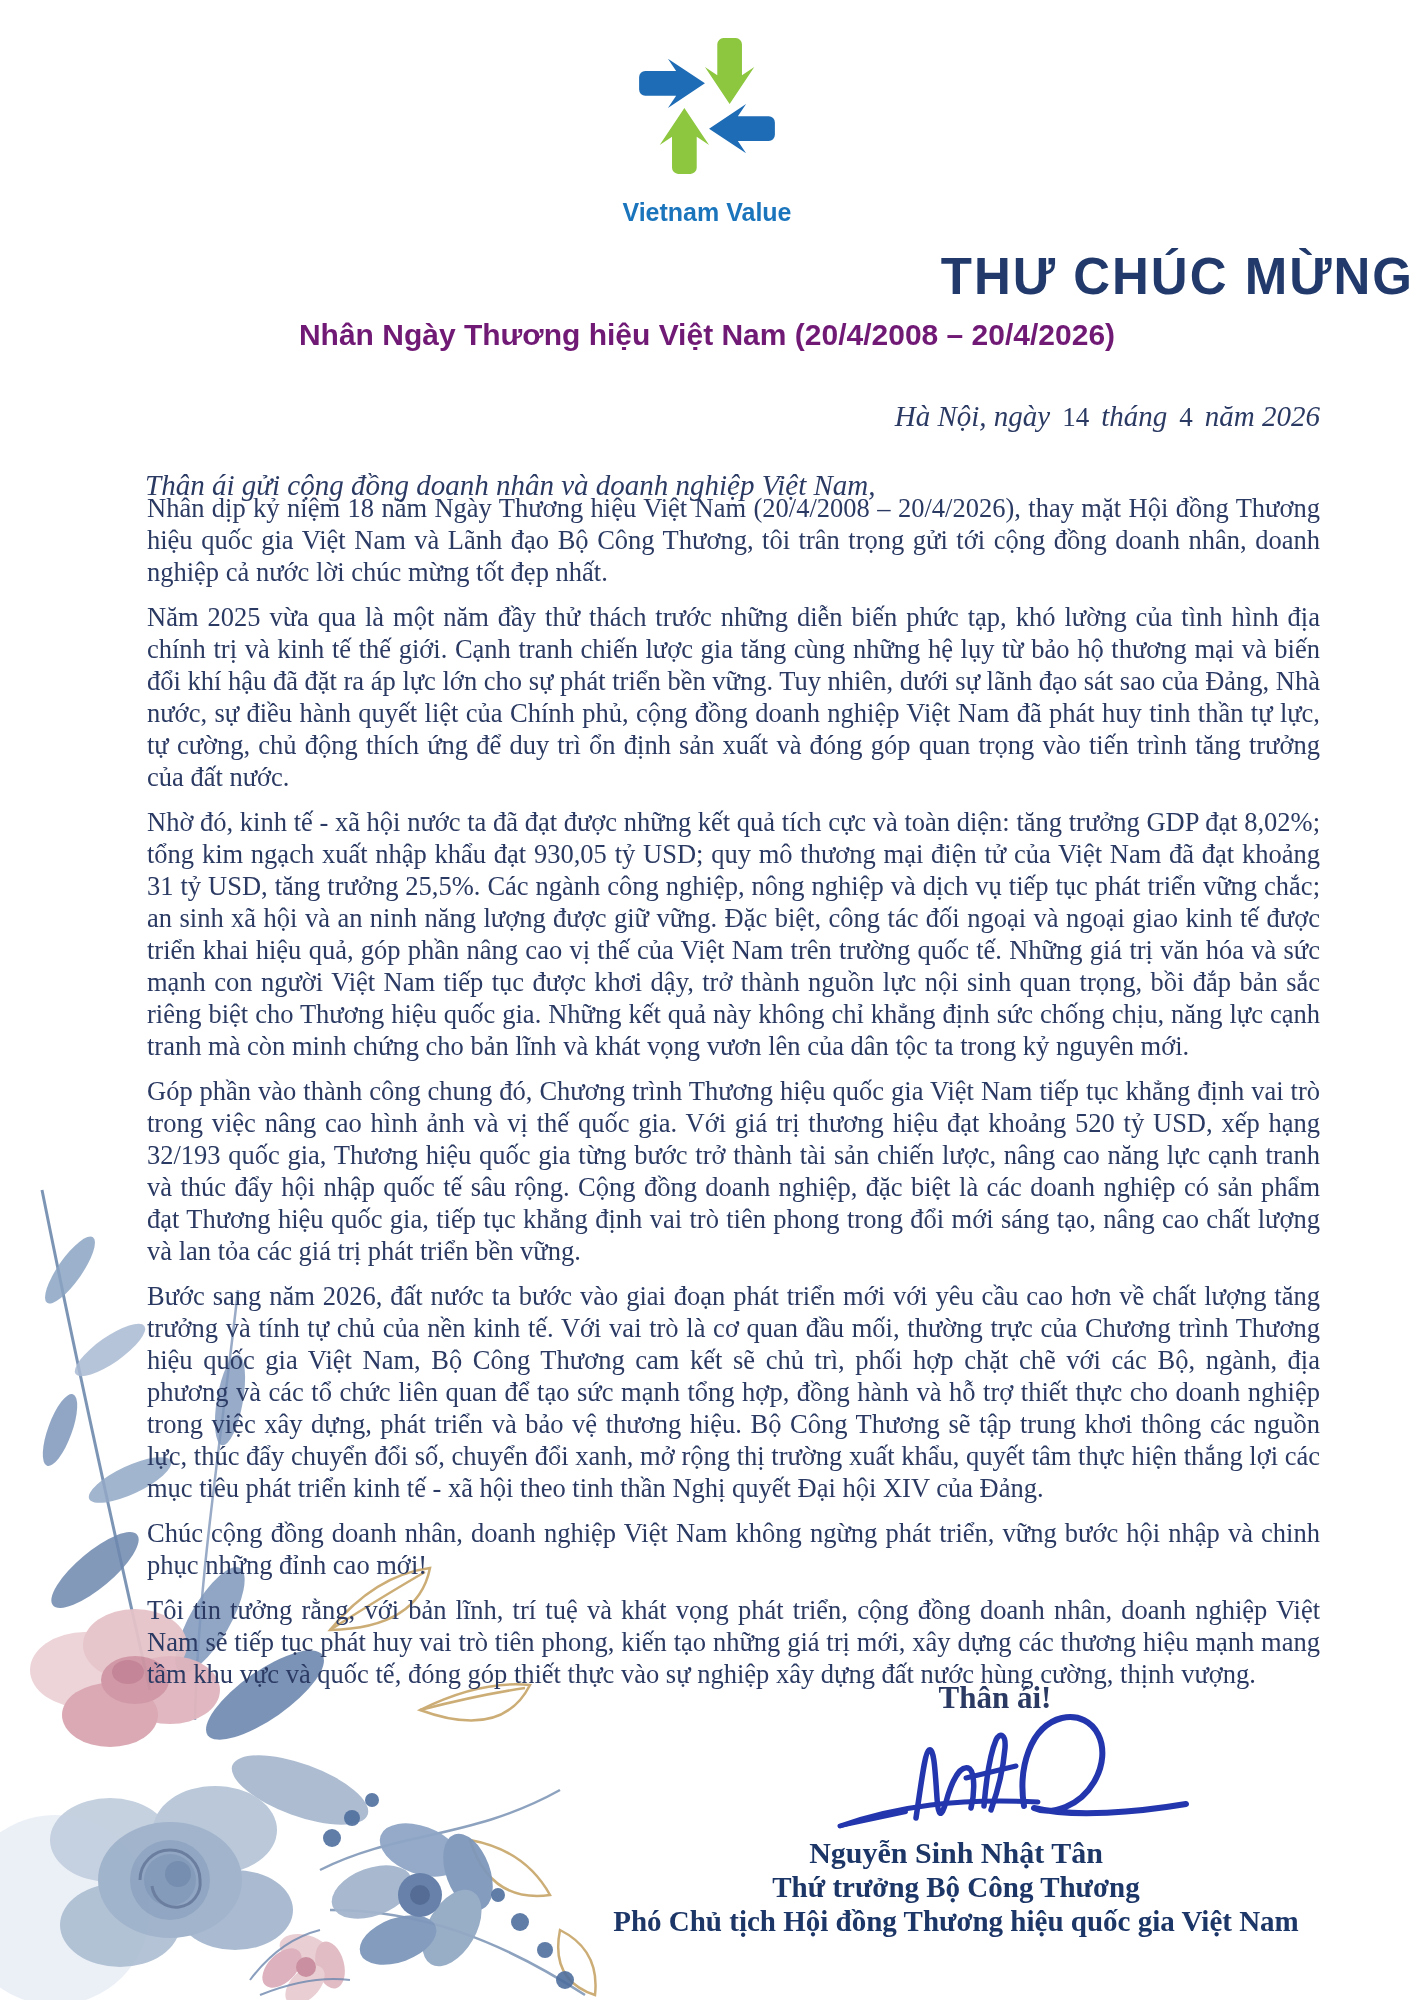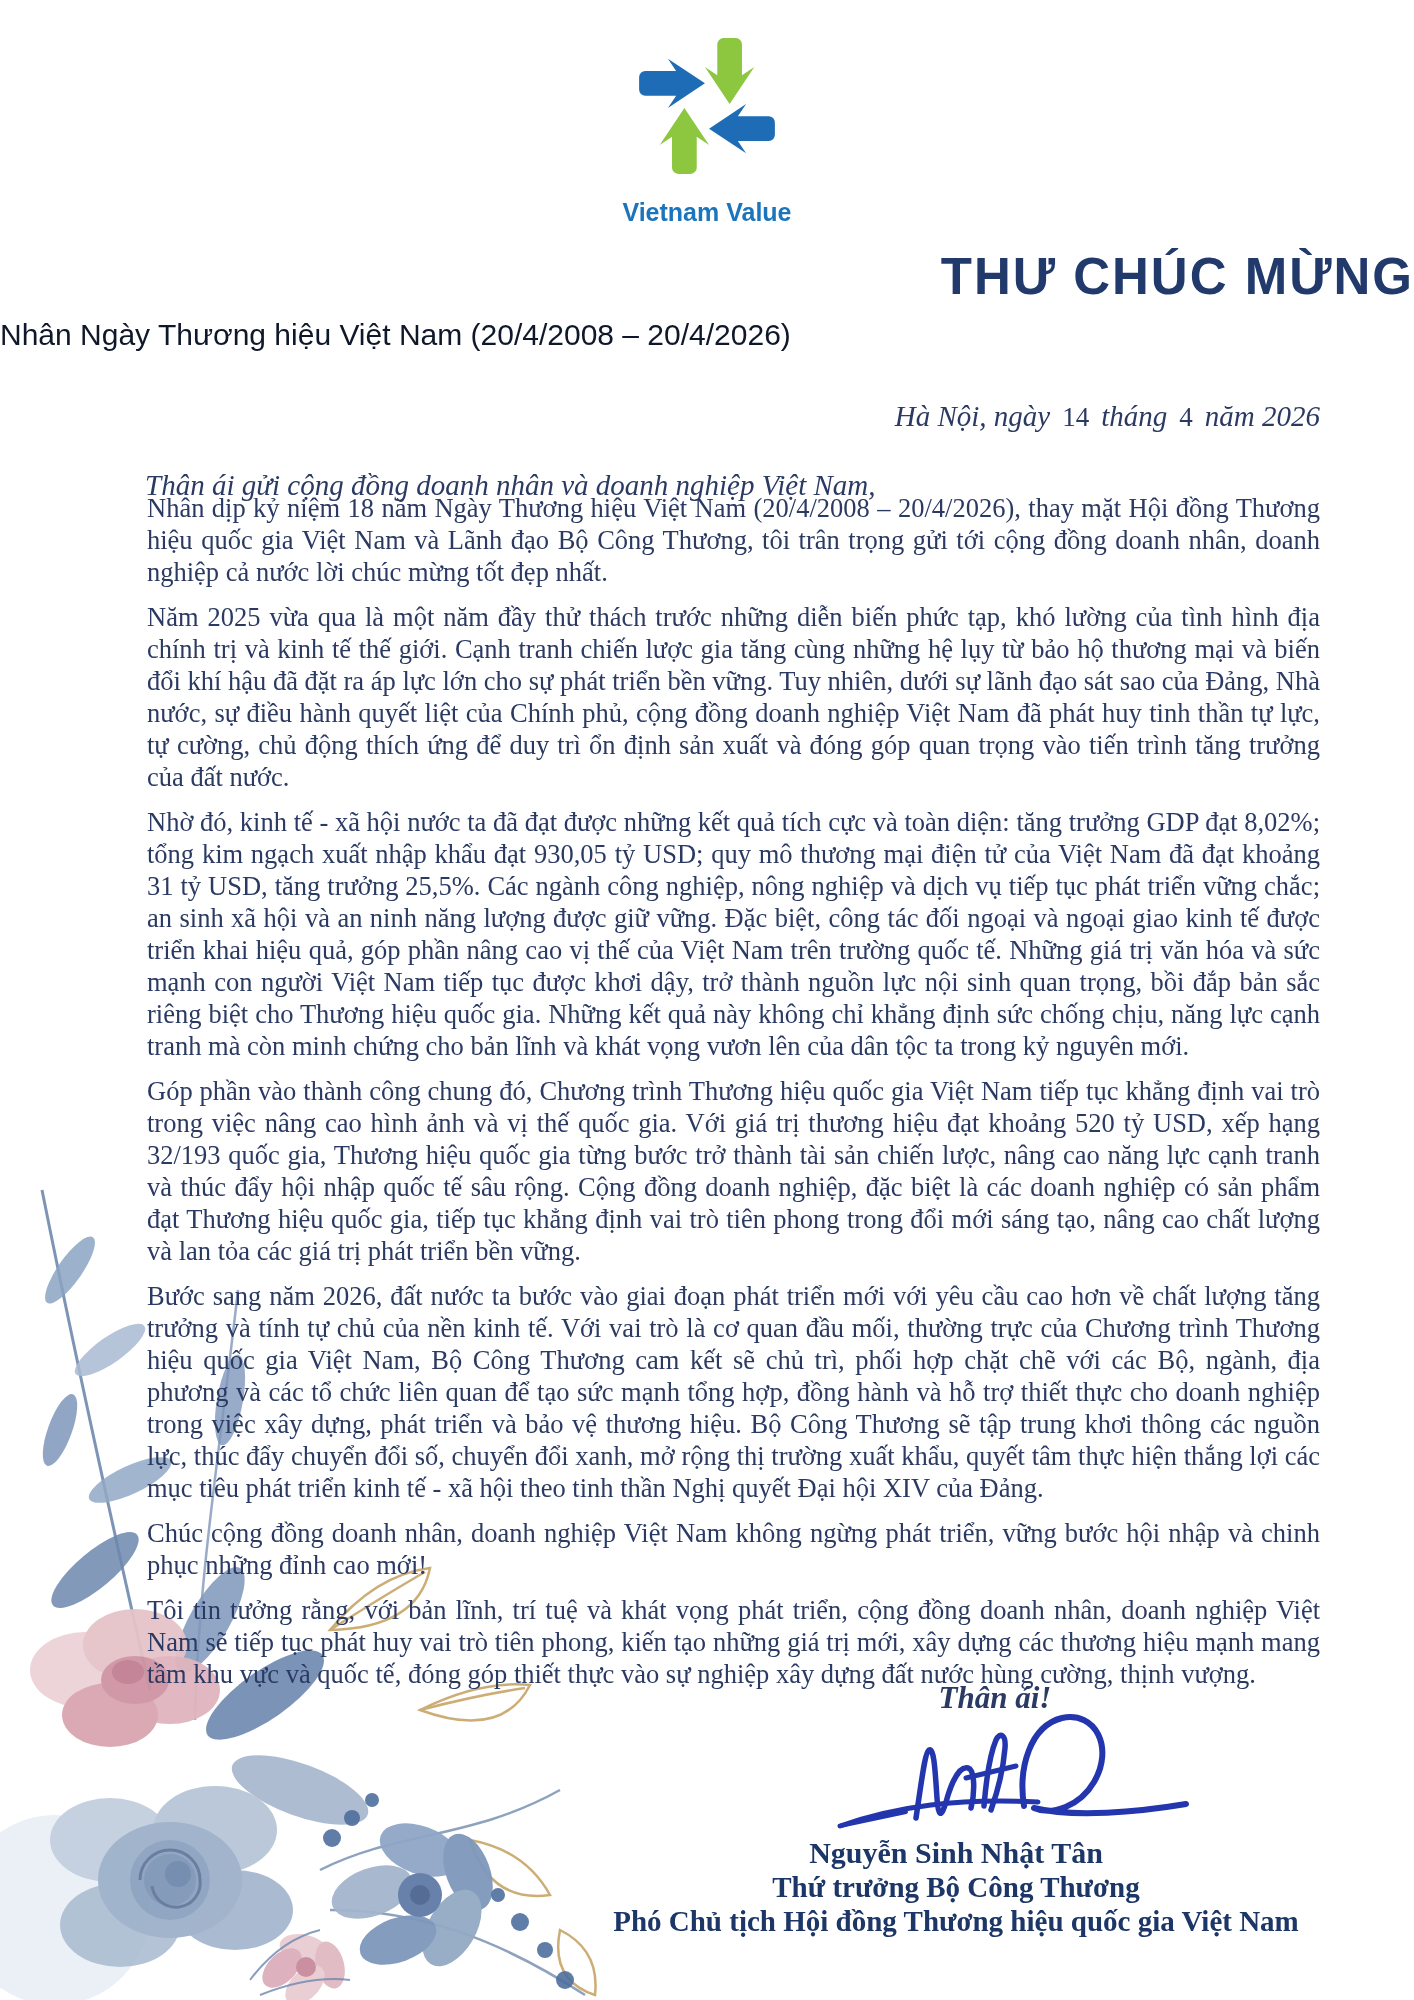--- a/index.html
+++ b/index.html
@@ -18,23 +18,23 @@
     position:absolute;top:198px;left:0;width:100%;text-align:center;
     font-family:"Liberation Sans", sans-serif;
     font-weight:bold;font-size:25px;color:#1b75bc;letter-spacing:0px;
   }
   .title{
     position:absolute;top:247px;left:0;width:100%;text-align:right;
     font-family:"Liberation Sans", sans-serif;
     font-weight:bold;font-size:51px;color:#213a6b;letter-spacing:2px;
   }
   .subtitle{
-    position:absolute;top:318px;left:0;width:100%;text-align:left;
+    position:absolute;top:318px;left:0;width:100%;text-align:center;
     font-family:"Liberation Sans", sans-serif;
-    font-weight:normal;font-size:30px;color:#0f172a;
+    font-weight:bold;font-size:30px;color:#701a75;
   }
   
   .dateline{
     position:absolute;top:400px;right:94px;
     font-size:29px;color:#2b3a63;font-style:italic;
   }
   .dateline .num{font-style:normal;margin:0 12px;font-size:27px;}
   .salutation{
     position:absolute;left:145px;top:449px;
     font-size:29px;font-style:italic;color:#2b3a63;margin-top:20px;
@@ -45,21 +45,21 @@
   }
   .paragraphs p{
     margin:0 0 13px 4px;
     font-size:26.5px;line-height:32px;
     color:#2b3a63;
     text-align:justify;
   }
   
   .closing{
     position:absolute;left:860px;top:1680px;width:270px;text-align:center;
-    font-size:31px;font-weight:bold;font-style:italic;color:#2b3a63;z-index:2;
+    font-size:31px;font-weight:bold;color:#2b3a63;z-index:2;
   }
   .signature{position:absolute;left:828px;top:1706px;width:400px;height:140px;z-index:2;}
   .signatory{
     position:absolute;left:600px;top:1836px;width:712px;text-align:center;z-index:2;
     color:#1c3667;font-weight:bold;
   }
   .signatory .name{font-size:30px;line-height:34px;}
   .signatory .role{font-size:29px;line-height:34px;}
   
   .floral{position:absolute;left:0;top:1150px;width:600px;height:850px;z-index:1;}

